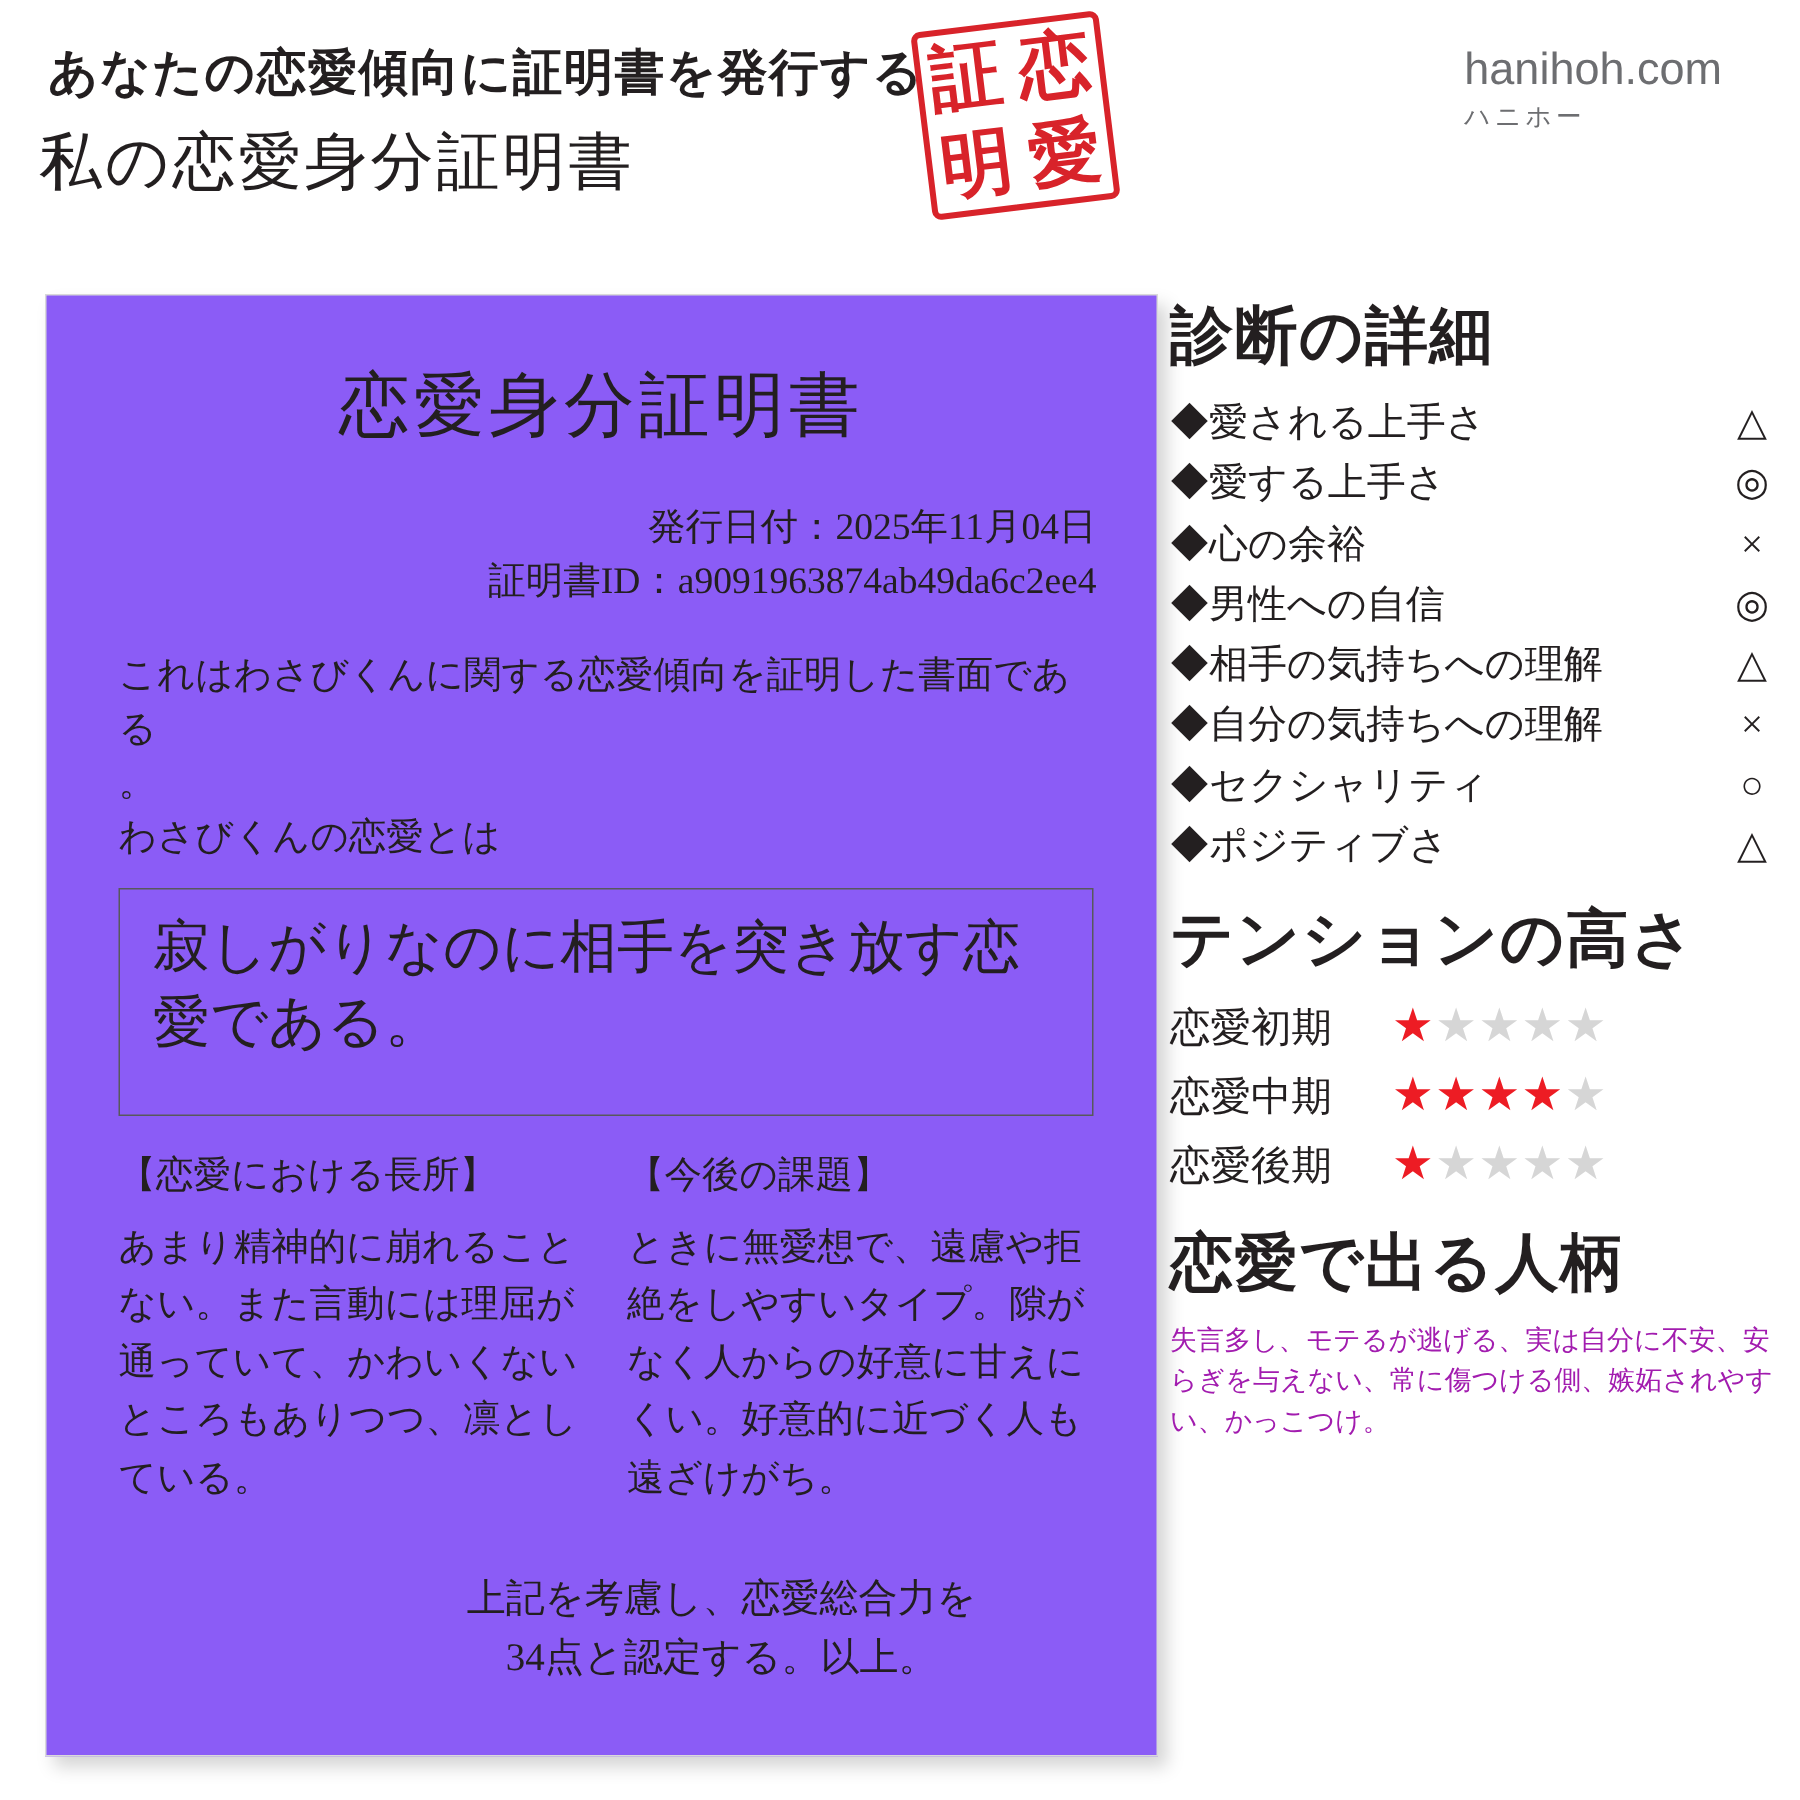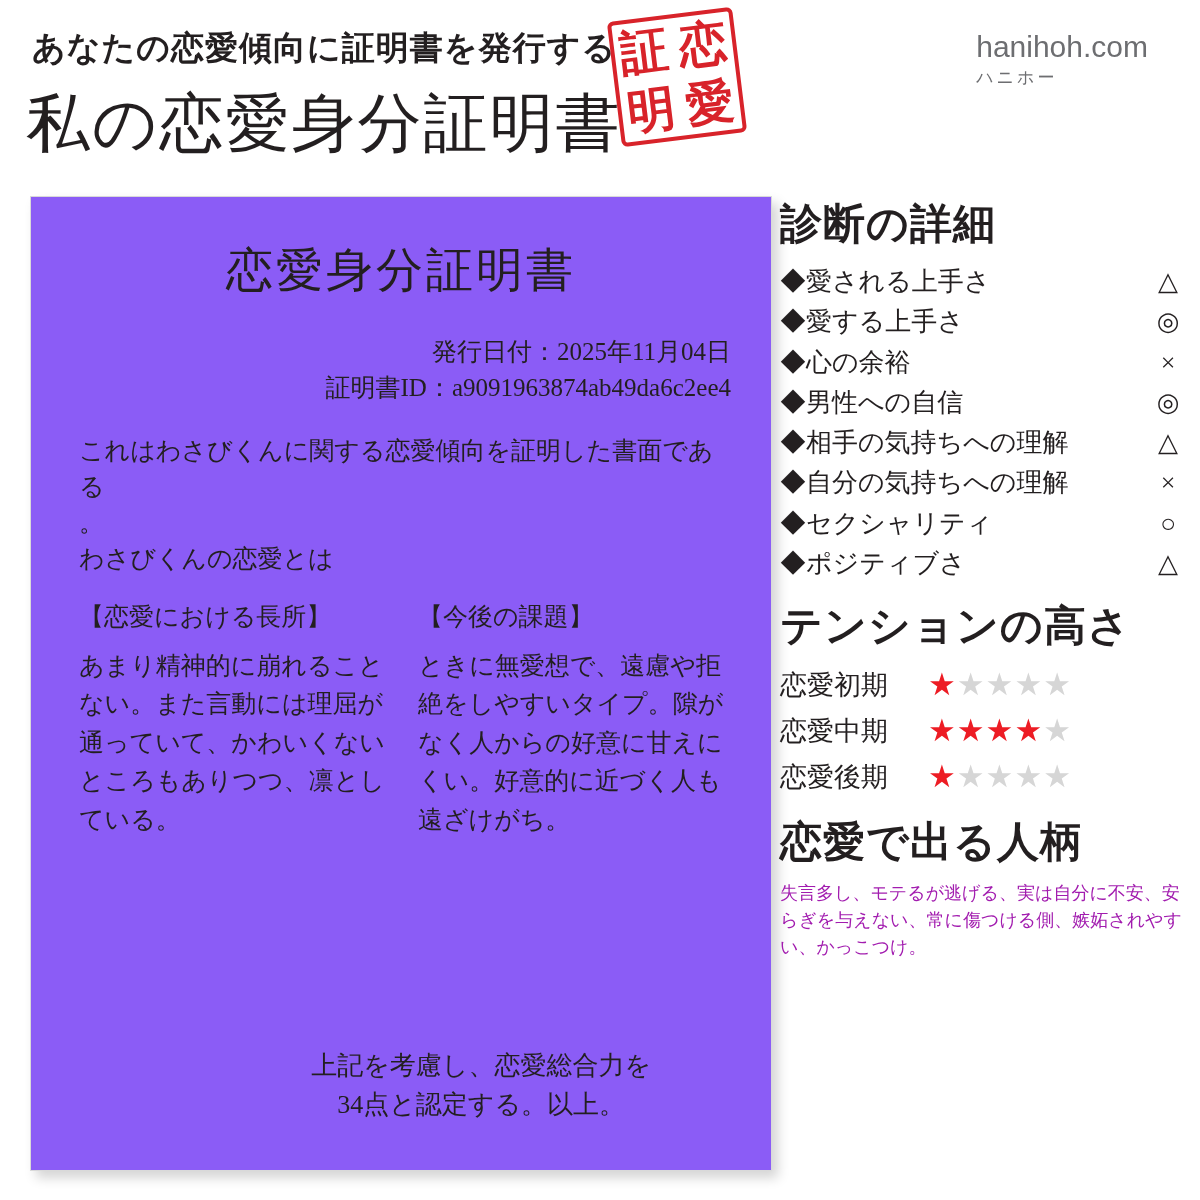--- a/index.html
+++ b/index.html
@@ -29,21 +29,21 @@
     left: 32px; top: 26px;
     font-size: 33px;
     letter-spacing: 1px;
     color: #231f20;
     white-space: nowrap;
     font-weight: bold;
   }
   .header-title {
     position: absolute;
     left: 26px; top: 80px;
-    font-size: 64px;
+    font-size: 42px;
     letter-spacing: 2px;
     color: #231f20;
     white-space: nowrap;
   }
   .brand {
     position: absolute;
     right: 52px; top: 30px;
     text-align: left;
   }
   .brand-name {
@@ -243,20 +243,21 @@
       <div>発行日付：2025年11月04日</div>
       <div>証明書ID：a9091963874ab49da6c2ee4</div>
     </div>
 
     <div class="cert-body">
       <p class="lead">これはわさびくんに関する恋愛傾向を証明した書面である</p>
       <p class="lead">。</p>
       <p class="lead2">わさびくんの恋愛とは</p>
     </div>
 
+    <div class="highlight-box">寂しがりなのに相手を突き放す恋愛である。</div>
 
     <div class="two-col">
       <div class="col">
         <div class="col-head">【恋愛における長所】</div>
         <div class="col-text">あまり精神的に崩れることない。また言動には理屈が通っていて、かわいくないところもありつつ、凛としている。</div>
       </div>
       <div class="col">
         <div class="col-head">【今後の課題】</div>
         <div class="col-text">ときに無愛想で、遠慮や拒絶をしやすいタイプ。隙がなく人からの好意に甘えにくい。好意的に近づく人も遠ざけがち。</div>
       </div>

